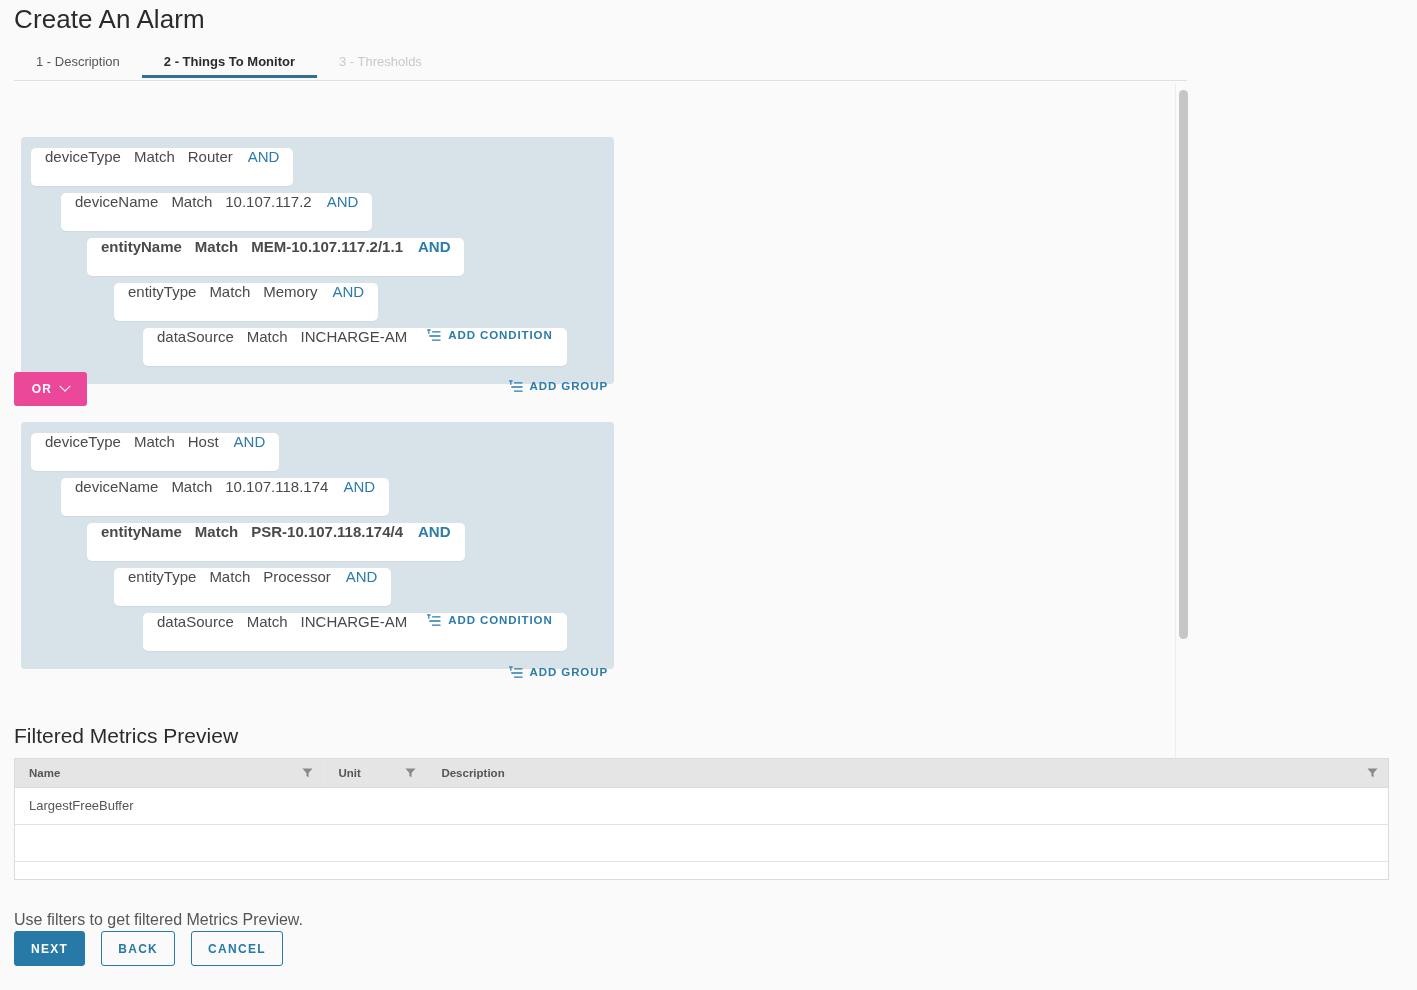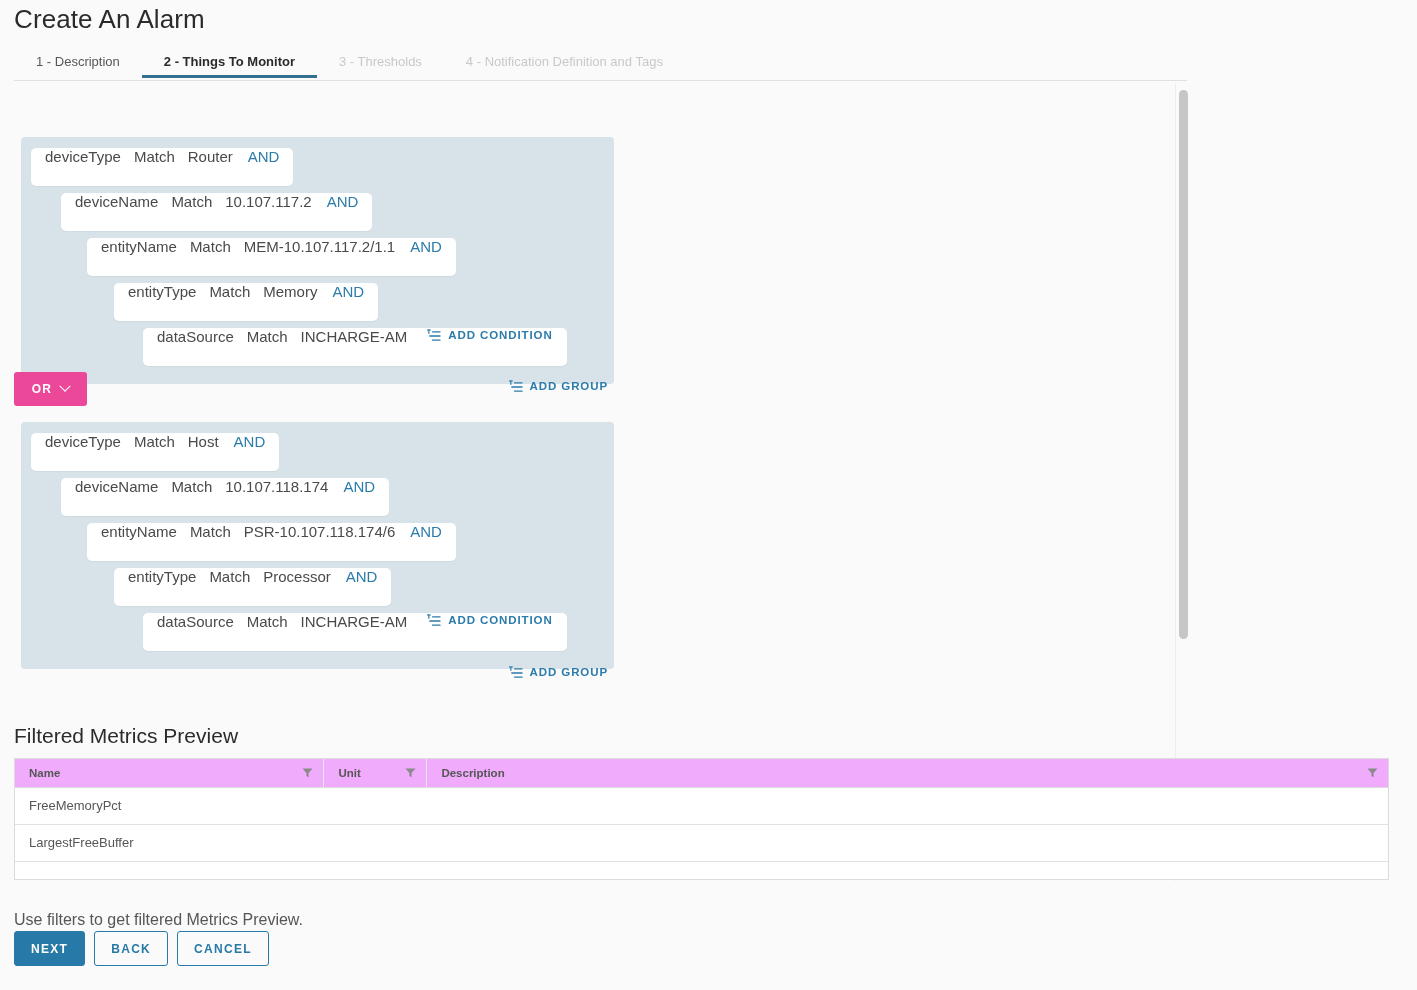--- a/index.html
+++ b/index.html
@@ -100,21 +100,21 @@
     cursor: pointer; margin-left: 6px;
   }
   .ico-add {
     display: inline-block; width: 15px; height: 14px;
     margin-right: 7px; position: relative; top: 1px;
   }
 
   
   .ind0 { margin-left: 10px; }
   .ind1 { margin-left: 40px; }
-  .ind2 { margin-left: 66px; }
+  .ind2 { margin-left: 66px; font-weight: bold; }
   .ind3 { margin-left: 93px; }
   .ind4 { margin-left: 122px; }
 
   
   .oprow { position: absolute; left: 14px; width: 600px; height: 34px; }
   .or-btn {
     position: absolute; left: 0; top: 0;
     height: 34px; min-width: 73px;
     background: #ec4899;
     color: #ffffff;
@@ -146,21 +146,21 @@
   }
   .table-wrap {
     position: absolute; left: 14px; top: 758px;
     width: 1375px; height: 122px;
     border: 1px solid #dcdcdc;
     background: #ffffff;
     overflow: hidden;
   }
   table.grid { width: 100%; border-collapse: collapse; table-layout: fixed; }
   table.grid thead th {
-    background: #f0abfc;
+    background: #e5e5e5;
     height: 28px;
     font-size: 11.5px; font-weight: 700; color: #565656;
     text-align: left;
     padding: 0 10px 0 14px;
     border-bottom: 1px solid #dcdcdc;
     border-right: 1px solid #e8e8e8;
     position: relative;
     vertical-align: middle;
   }
   table.grid thead th:last-child { border-right: none; }
@@ -176,21 +176,21 @@
     transform: translateY(-50%);
     width: 11px; height: 11px;
     cursor: pointer;
   }
 
   
   .footer-note {
     position: absolute; left: 14px; top: 911px;
     font-size: 16px; color: #565656;
   }
-  .btnrow { position: absolute; left: 14px; top: 931px; display: flex; gap: 9px; }
+  .btnrow { position: absolute; left: 14px; top: 931px; display: flex; gap: 16px; }
   .btn {
     height: 35px; min-width: 66px;
     border-radius: 3px;
     font-size: 12px; font-weight: 700; letter-spacing: 1.3px;
     cursor: pointer;
     font-family: "Liberation Sans", sans-serif;
     display: inline-flex; align-items: center; justify-content: center;
     padding: 0 16px;
   }
   .btn-primary { background: #2779a7; color: #fff; border: 1px solid #2779a7; }
@@ -200,21 +200,20 @@
 <body>
 
 <div class="page">
 
   <div class="page-title">Create An Alarm</div>
 
   <div class="tabs" id="tabs">
       <div class="tab"><span>1 - Description</span></div>
       <div class="tab active"><span>2 - Things To Monitor</span></div>
       <div class="tab disabled"><span>3 - Thresholds</span></div>
-      <div class="tab disabled"><span>4 - Notification Definition and Tags</span></div>
     </div>
 
   <div class="subtitle">Add metrics for alarm definition.</div>
 
   <div class="scrollarea" id="scrollarea">
       <div class="group" style="top: 53px;">
         <div class="chip-row"><div class="chip ind0">
             <span class="field">deviceType</span>
             <span class="op">Match</span>
             <span class="val">Router</span>
@@ -275,21 +274,21 @@
           </div></div>
         <div class="chip-row"><div class="chip ind1">
             <span class="field">deviceName</span>
             <span class="op">Match</span>
             <span class="val">10.107.118.174</span>
             <span class="conj">AND</span>
           </div></div>
         <div class="chip-row"><div class="chip ind2">
             <span class="field">entityName</span>
             <span class="op">Match</span>
-            <span class="val">PSR-10.107.118.174/6</span>
+            <span class="val">PSR-10.107.118.174/4</span>
             <span class="conj">AND</span>
           </div></div>
         <div class="chip-row"><div class="chip ind3">
             <span class="field">entityType</span>
             <span class="op">Match</span>
             <span class="val">Processor</span>
             <span class="conj">AND</span>
           </div></div>
         <div class="chip-row"><div class="chip ind4">
             <span class="field">dataSource</span>
@@ -333,25 +332,20 @@
             <th style="width: 7.5%;"><span>Unit</span><span class="funnel"><svg viewBox="0 0 12 12" width="11" height="11" aria-hidden="true">
                   <path d="M0.5 1.2h11L7.2 6.1v4.4L4.8 9.2V6.1z" fill="#8a8a8a"></path>
                 </svg></span></th>
             <th style="width: 70%;"><span>Description</span><span class="funnel"><svg viewBox="0 0 12 12" width="11" height="11" aria-hidden="true">
                   <path d="M0.5 1.2h11L7.2 6.1v4.4L4.8 9.2V6.1z" fill="#8a8a8a"></path>
                 </svg></span></th>
           </tr>
         </thead>
       <tbody id="grid-body">
           <tr>
-            <td>FreeMemoryPct</td>
-            <td></td>
-            <td></td>
-          </tr>
-          <tr>
             <td>LargestFreeBuffer</td>
             <td></td>
             <td></td>
           </tr>
           <tr>
             <td></td>
             <td></td>
             <td></td>
           </tr>
         </tbody>

